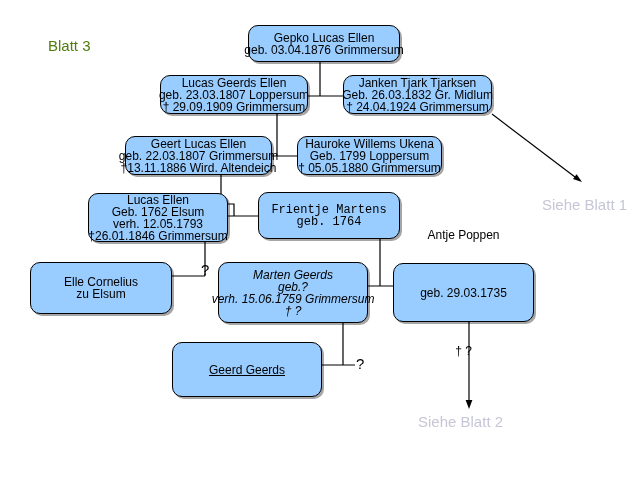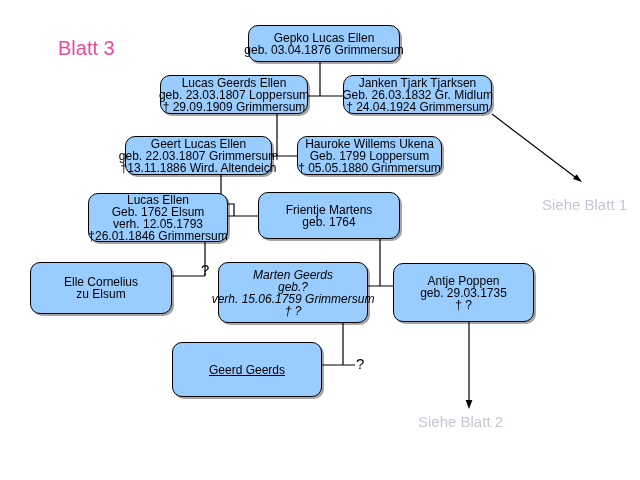--- a/index.html
+++ b/index.html
@@ -19,28 +19,28 @@
     font-size:12px;line-height:12px;color:#000;
     box-sizing:border-box;
   }
   .nline{white-space:nowrap;}
   #n-gepko      {left:248px;top:25px; width:152px;height:37px;}
   #n-lucasgeerds{left:160px;top:75px; width:148px;height:39px;}
   #n-janken     {left:343px;top:75px; width:149px;height:39px;}
   #n-geert      {left:125px;top:136px;width:147px;height:39px;}
   #n-hauroke    {left:297px;top:136px;width:145px;height:39px;}
   #n-lucasellen {left:88px; top:193px;width:140px;height:49px;}
-  #n-frientje   {left:258px;top:192px;width:142px;height:47px;}
+  #n-frientje   {left:258px;top:192px;width:142px;height:47px;font-family:Liberation Mono, monospace;}
   #n-elle       {left:30px; top:262px;width:142px;height:52px;}
   #n-marten     {left:218px;top:262px;width:150px;height:61px;font-style:italic;}
-  #n-antje      {left:393px;top:263px;width:141px;height:59px;}
+  #n-antje      {left:393px;top:263px;width:141px;height:59px;gap:46px;}
   #n-geerd      {left:172px;top:342px;width:150px;height:55px;text-decoration:underline;}
   .page-title{
-    position:absolute;left:58px;top:37px;
-    font-size:20px;color:#ec4899;
+    position:absolute;left:48px;top:37px;
+    font-size:15px;color:#4d7c0f;
   }
   .sheet-ref{
     position:absolute;font-size:15px;color:#C6C6D6;white-space:nowrap;
   }
   #ref-blatt1{left:542px;top:196px;}
   #ref-blatt2{left:418px;top:413px;}
   .qmark{
     position:absolute;font-size:15px;color:#000;
   }
   #q1{left:201px;top:261px;}

